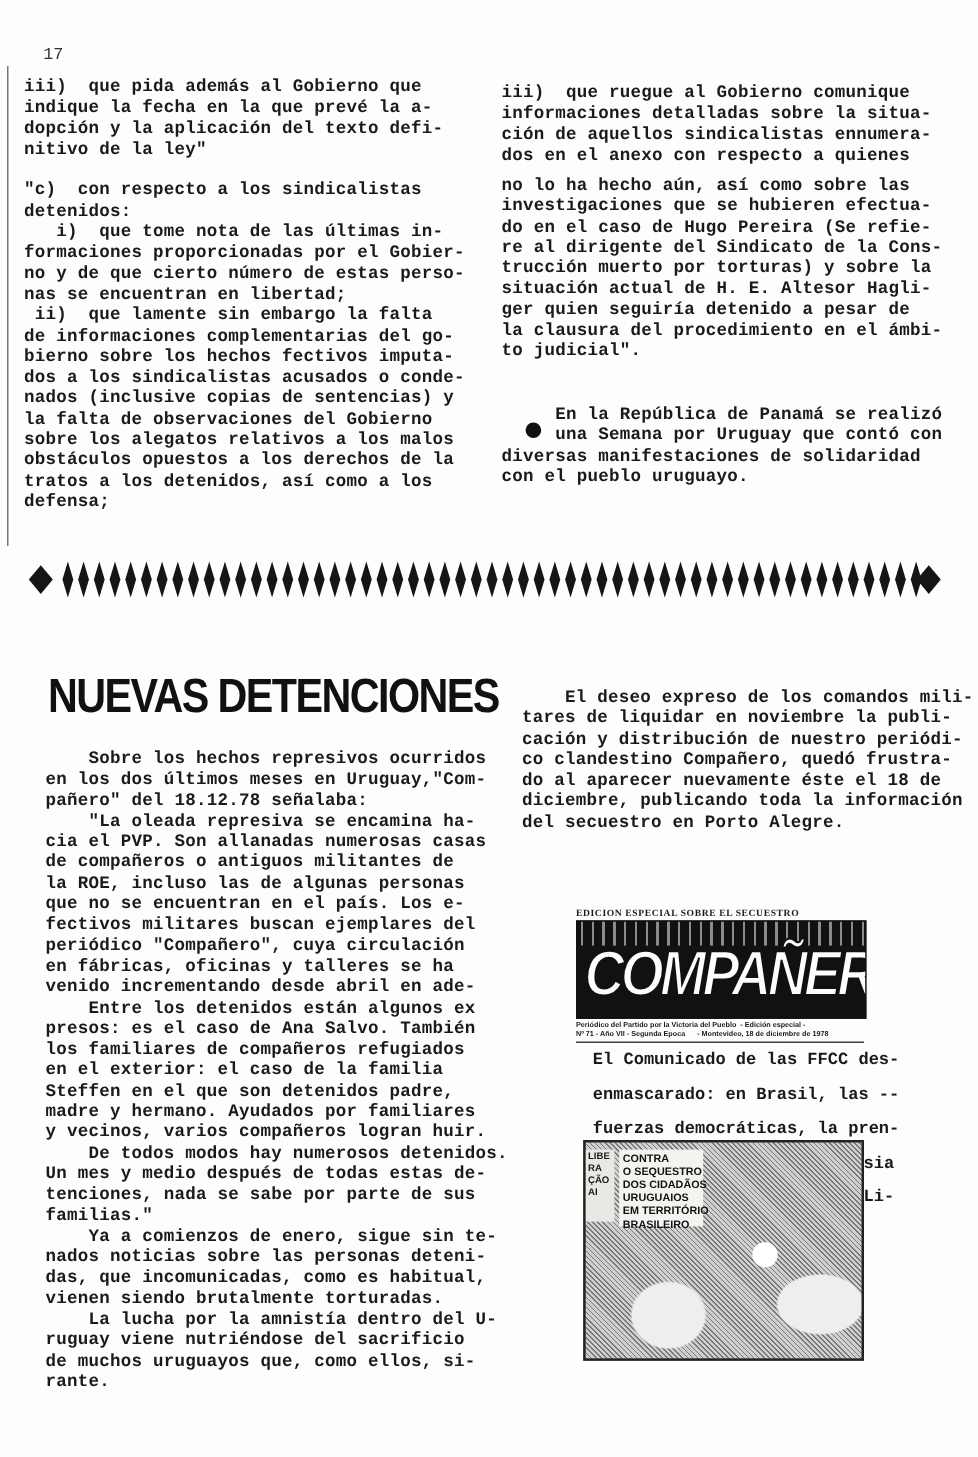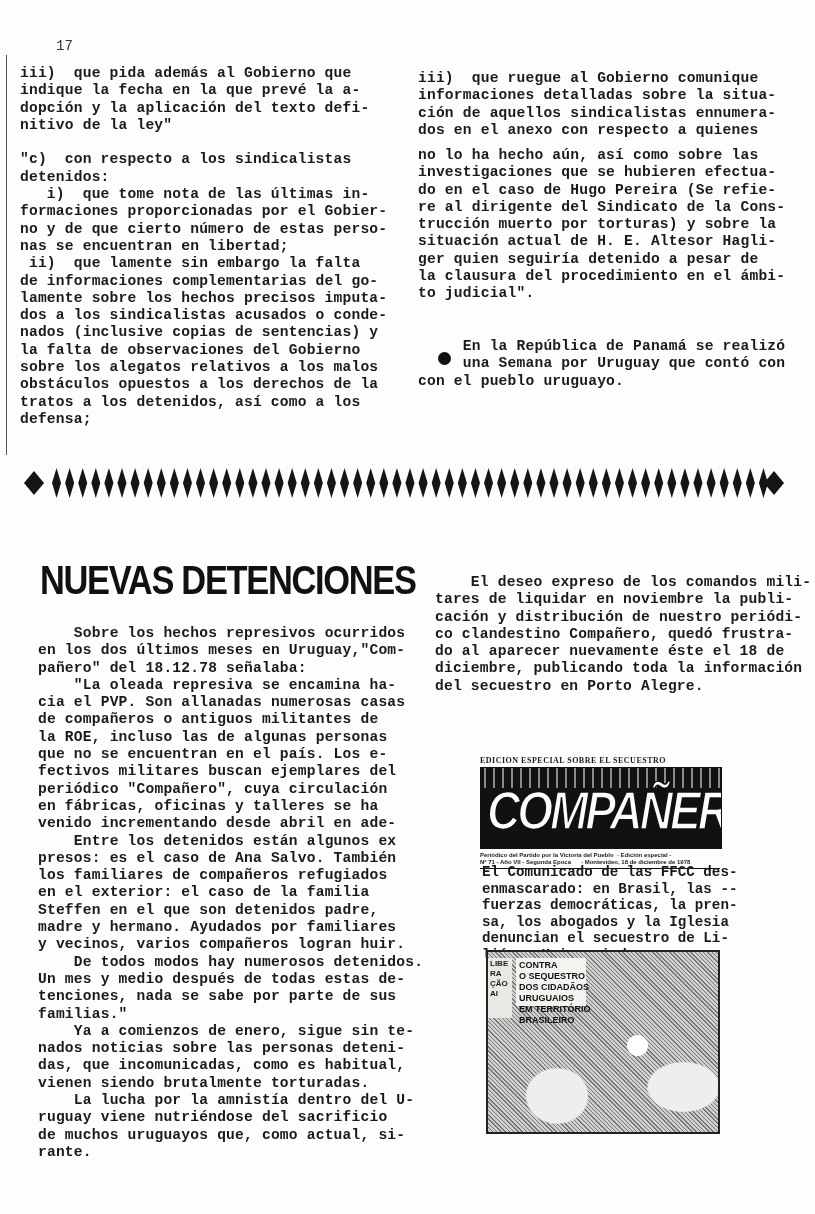--- a/index.html
+++ b/index.html
@@ -1,50 +1,50 @@
 <!DOCTYPE html>
 <html><head>
 <meta charset="utf-8">
 <style>
   html, body { margin: 0; padding: 0; }
   body {
     width: 815px; height: 1214px; background: #fdfdfb; position: relative; overflow: hidden;
     font-family: "Liberation Mono", "DejaVu Sans Mono", monospace; color: #1a1a1a;
   }
   .edge-line { position: absolute; left: 6px; top: 55px; width: 1px; height: 400px; background: #555; }
-  .page-num { position: absolute; left: 56px; top: 38px; font-size: 14px; color: #333; text-align: right; }
+  .page-num { position: absolute; left: 36px; top: 38px; font-size: 14px; color: #333; text-align: right; }
   .col { position: absolute; font-size: 14.6px; line-height: 17.3px; font-weight: bold; letter-spacing: 0.2px; }
   .col p { margin: 0; white-space: pre; }
   #colA { left: 20px; top: 65px; }
   #colB { left: 418px; top: 70px; }
   #colB2 { left: 418px; top: 147px; }
   #panama { left: 418px; top: 338px; }
   .bullet-dot { display: inline-block; width: 13px; height: 13px; border-radius: 50%; background: #111; position: absolute; left: 20px; top: 14px; }
   .divider { position: absolute; left: 24px; top: 466px; width: 760px; height: 34px; display: flex; align-items: center; }
   .divider svg { width: 100%; height: 100%; }
   .headline { position: absolute; left: 40px; top: 558px; font-family: "Liberation Sans", "DejaVu Sans", sans-serif; font-weight: bold; font-size: 40px; letter-spacing: -1.5px; transform: scaleX(0.86); transform-origin: left top; color: #111; }
   #colC { left: 38px; top: 625px; }
   #colD { left: 435px; top: 574px; }
   .clip { position: absolute; left: 480px; top: 756px; width: 240px; }
   .clip-top { font-size: 8px; font-weight: bold; letter-spacing: 0.5px; margin-bottom: 2px; font-family: "Liberation Serif", serif; }
   .masthead { width: 240px; height: 80px; background: #111; position: relative; overflow: hidden; border: 1px solid #111; }
   .masthead-text { position: absolute; left: 6px; top: 16px; font-family: "Liberation Sans", sans-serif; font-weight: bold; font-style: italic; font-size: 46px; color: #fdfdfb; letter-spacing: -3px; -webkit-text-stroke: 1.5px #111; transform: scaleY(1.15); }
   .masthead-noise { position: absolute; left: 0; top: 0; width: 100%; height: 20px; background: repeating-linear-gradient(90deg, #111 0 3px, #ddd 3px 5px, #111 5px 9px); opacity: 0.6; }
   .mast-sub { font-size: 6px; line-height: 7px; font-weight: bold; margin-top: 3px; font-family: "Liberation Sans", sans-serif; white-space: pre; border-bottom: 1px solid #111; padding-bottom: 2px; }
   .clip-caption { position: absolute; left: 482px; top: 864px; font-size: 14.2px; line-height: 16.5px; font-weight: bold; font-family: "Liberation Mono", monospace; }
-  .clip-caption p { margin: 0; white-space: pre; }
+  .clip-caption p { margin: 12px; white-space: pre; text-align: center; }
   .photo { position: absolute; left: 486px; top: 950px; width: 230px; height: 180px; border: 2px solid #222; overflow: hidden;
     background:
       radial-gradient(circle at 65% 52%, #fff 0 10px, transparent 11px),
       radial-gradient(ellipse at 30% 80%, #eee 0 30px, transparent 32px),
       radial-gradient(ellipse at 85% 75%, #eee 0 35px, transparent 37px),
       repeating-linear-gradient(45deg, #777 0 1px, #cfcfcf 1px 3px),
       repeating-linear-gradient(-30deg, #444 0 1px, transparent 1px 4px),
       #999; }
-  .photo-sign { position: absolute; left: 28px; top: 6px; width: 70px; height: 48px; background: #f3f3f0; font-family: "Liberation Sans", sans-serif; font-weight: bold; font-size: 9px; line-height: 11px; color: #111; padding: 2px 3px; box-sizing: border-box; }
+  .photo-sign { position: absolute; left: 28px; top: 6px; width: 70px; height: 64px; background: #f3f3f0; font-family: "Liberation Sans", sans-serif; font-weight: bold; font-size: 9px; line-height: 11px; color: #111; padding: 2px 3px; box-sizing: border-box; }
   .photo-sign p { margin: 0; white-space: pre; }
   .photo-left { position: absolute; left: 0; top: 6px; width: 24px; height: 60px; background: #e8e8e4; font-family: "Liberation Sans", sans-serif; font-weight: bold; font-size: 8px; line-height: 10px; padding: 1px 2px; box-sizing: border-box; }
   .photo-left p { margin: 0; }
 </style>
 </head>
 <body>
 
 <div class="edge-line"></div>
 <div class="page-num">17</div>
 
@@ -55,21 +55,21 @@
     <p>nitivo de la ley"</p>
     <p>&nbsp;</p>
     <p>"c)  con respecto a los sindicalistas</p>
     <p>detenidos:</p>
     <p>   i)  que tome nota de las últimas in-</p>
     <p>formaciones proporcionadas por el Gobier-</p>
     <p>no y de que cierto número de estas perso-</p>
     <p>nas se encuentran en libertad;</p>
     <p> ii)  que lamente sin embargo la falta</p>
     <p>de informaciones complementarias del go-</p>
-    <p>lamente sobre los hechos precisos imputa-</p>
+    <p>bierno sobre los hechos fectivos imputa-</p>
     <p>dos a los sindicalistas acusados o conde-</p>
     <p>nados (inclusive copias de sentencias) y</p>
     <p>la falta de observaciones del Gobierno</p>
     <p>sobre los alegatos relativos a los malos</p>
     <p>obstáculos opuestos a los derechos de la</p>
     <p>tratos a los detenidos, así como a los</p>
     <p>defensa;</p>
   </div>
 <div class="col" id="colB">
     <p>iii)  que ruegue al Gobierno comunique</p>
@@ -85,20 +85,21 @@
     <p>trucción muerto por torturas) y sobre la</p>
     <p>situación actual de H. E. Altesor Hagli-</p>
     <p>ger quien seguiría detenido a pesar de</p>
     <p>la clausura del procedimiento en el ámbi-</p>
     <p>to judicial".</p>
   </div>
 <div class="col" id="panama">
   <span class="bullet-dot"></span>
 <p>     En la República de Panamá se realizó</p>
     <p>     una Semana por Uruguay que contó con</p>
+    <p>diversas manifestaciones de solidaridad</p>
     <p>con el pueblo uruguayo.</p>
   </div>
 
 <div class="divider">
   <svg id="diamonds" viewBox="0 0 760 34" preserveAspectRatio="none">
       <polygon points="10,5 20,17 10,29 0,17" fill="#151515"></polygon>
       <polygon points="32.54545454545455,2 37.04545454545455,17 32.54545454545455,32 28.045454545454547,17" fill="#151515"></polygon>
       <polygon points="45.63636363636364,2 50.13636363636364,17 45.63636363636364,32 41.13636363636364,17" fill="#151515"></polygon>
       <polygon points="58.727272727272734,2 63.227272727272734,17 58.727272727272734,32 54.227272727272734,17" fill="#151515"></polygon>
       <polygon points="71.81818181818183,2 76.31818181818183,17 71.81818181818183,32 67.31818181818183,17" fill="#151515"></polygon>
@@ -181,21 +182,21 @@
     <p>    De todos modos hay numerosos detenidos.</p>
     <p>Un mes y medio después de todas estas de-</p>
     <p>tenciones, nada se sabe por parte de sus</p>
     <p>familias."</p>
     <p>    Ya a comienzos de enero, sigue sin te-</p>
     <p>nados noticias sobre las personas deteni-</p>
     <p>das, que incomunicadas, como es habitual,</p>
     <p>vienen siendo brutalmente torturadas.</p>
     <p>    La lucha por la amnistía dentro del U-</p>
     <p>ruguay viene nutriéndose del sacrificio</p>
-    <p>de muchos uruguayos que, como actual, si-</p>
+    <p>de muchos uruguayos que, como ellos, si-</p>
     <p>rante.</p>
   </div>
 <div class="col" id="colD">
     <p>    El deseo expreso de los comandos mili-</p>
     <p>tares de liquidar en noviembre la publi-</p>
     <p>cación y distribución de nuestro periódi-</p>
     <p>co clandestino Compañero, quedó frustra-</p>
     <p>do al aparecer nuevamente éste el 18 de</p>
     <p>diciembre, publicando toda la información</p>
     <p>del secuestro en Porto Alegre.</p>

